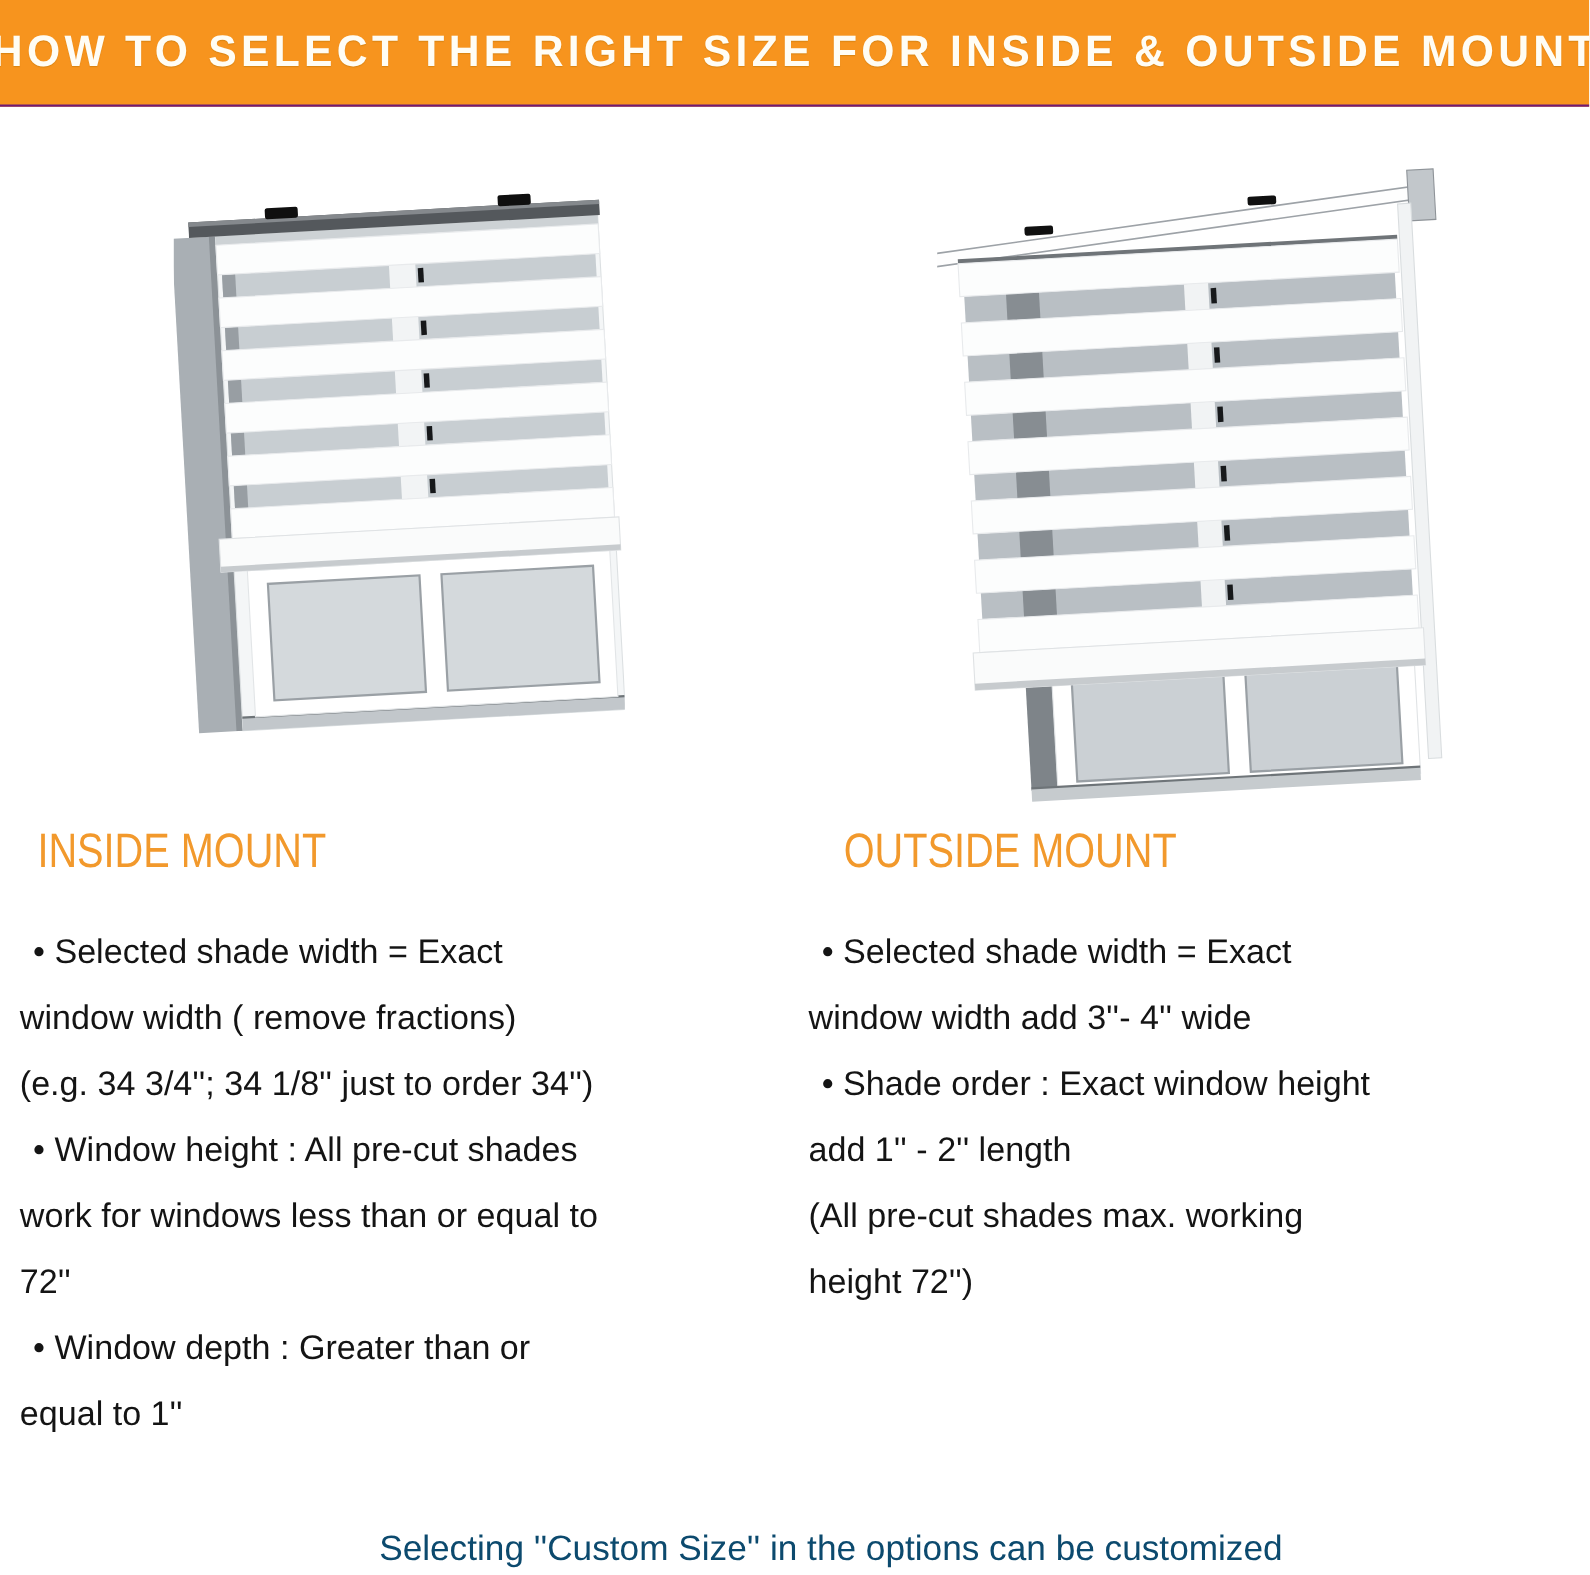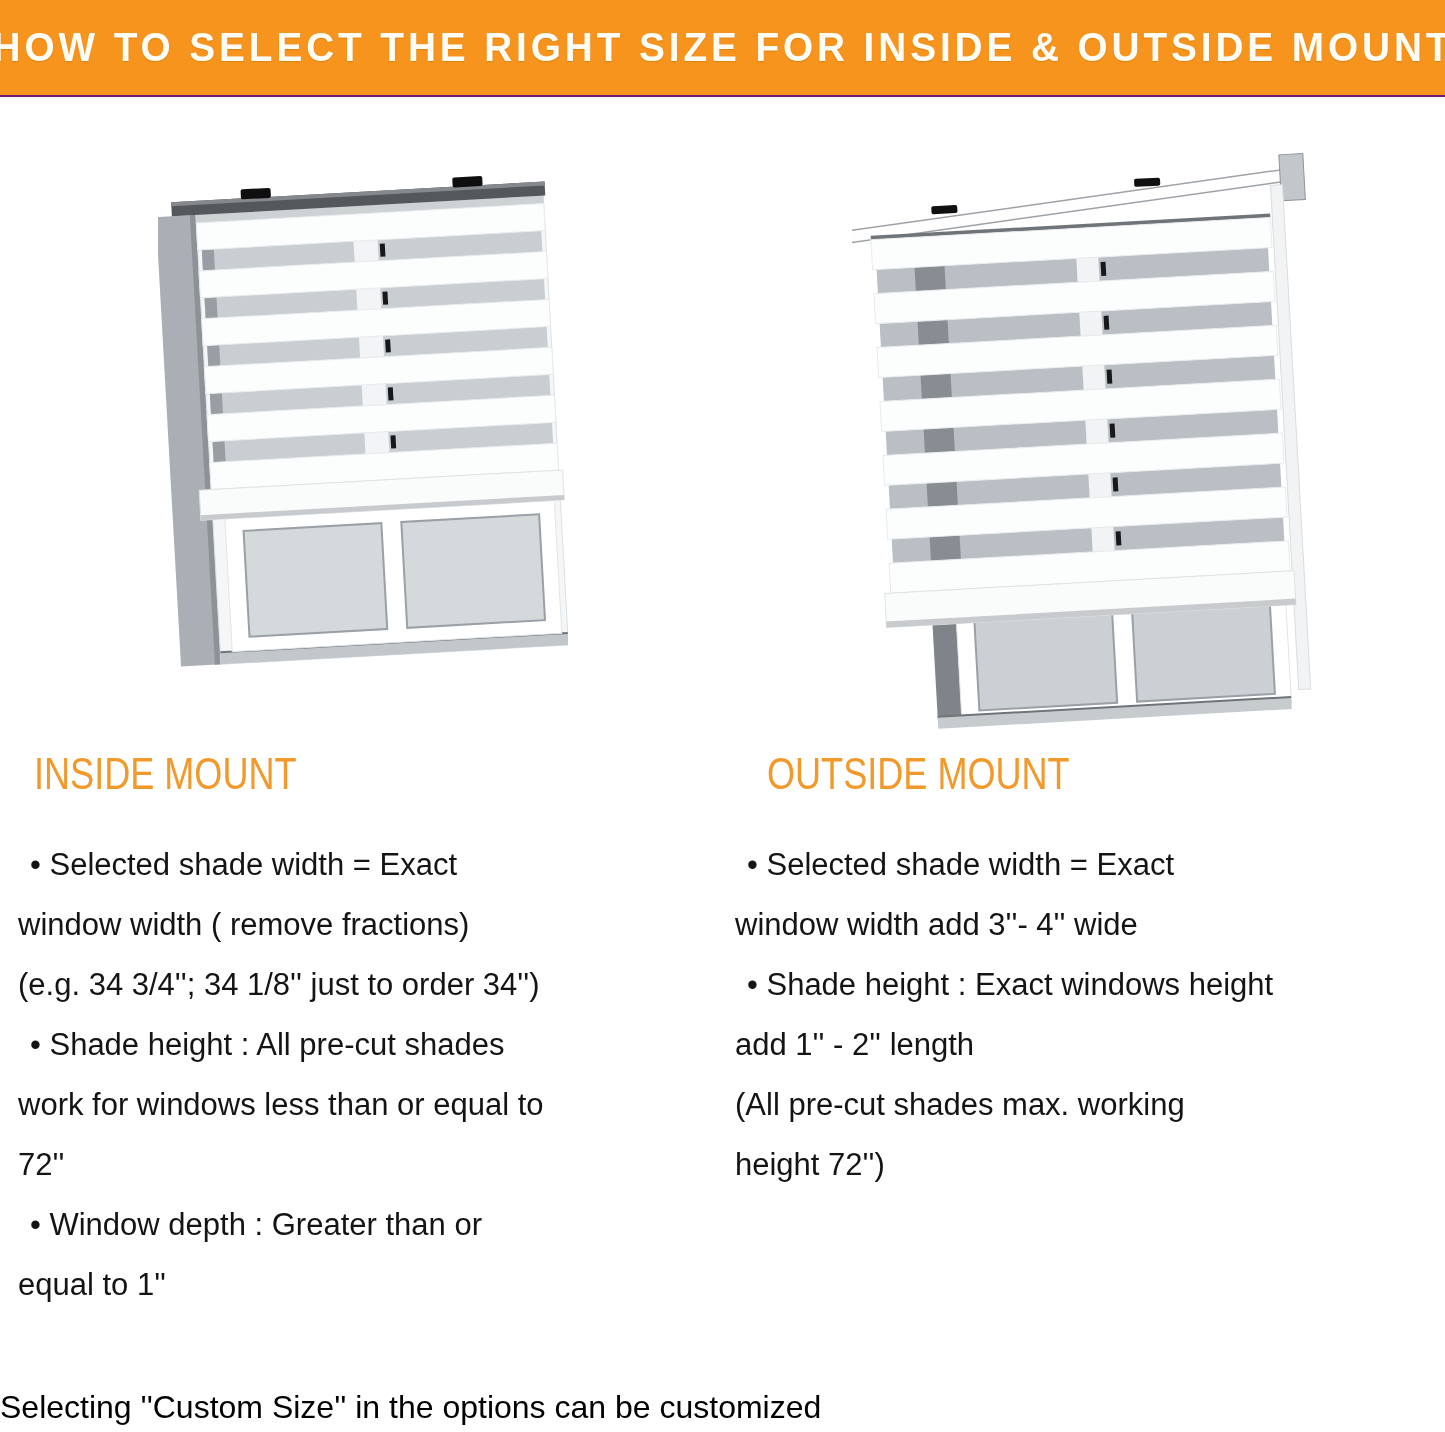--- a/index.html
+++ b/index.html
@@ -31,22 +31,22 @@
   #heading-inside{left:34px;}
   #heading-outside{left:767px;}
   
   .spec-col{position:absolute;top:835px;font-size:31px;line-height:60px;color:#141414;}
   #specs-inside{left:18px;width:700px;}
   #specs-outside{left:735px;width:700px;}
   .spec-line{white-space:nowrap;}
   .spec-line.bullet{padding-left:12px;}
   
   .footer-note{
-    position:absolute;left:0;top:1386px;width:1166px;text-align:left;
-    font-size:32px;line-height:42px;color:#000000;white-space:nowrap;
+    position:absolute;left:0;top:1386px;width:1166px;text-align:right;
+    font-size:32px;line-height:42px;color:#0c4a6e;white-space:nowrap;
   }
 </style>
 </head>
 <body>
 
 <div id="page">
 
   <div class="banner">
     <div class="banner-title">HOW TO SELECT THE RIGHT SIZE FOR INSIDE &amp; OUTSIDE MOUNT</div>
   </div>
@@ -226,31 +226,31 @@
     <span class="squeeze">INSIDE MOUNT</span>
   </div>
   <div class="mount-heading" id="heading-outside">
     <span class="squeeze">OUTSIDE MOUNT</span>
   </div>
 
   <div class="spec-col" id="specs-inside">
     <div class="spec-line bullet">• Selected shade width = Exact</div>
     <div class="spec-line">window width ( remove fractions)</div>
     <div class="spec-line">(e.g. 34 3/4''; 34 1/8'' just to order 34'')</div>
-    <div class="spec-line bullet">• Shade height : All pre-cut shades</div>
+    <div class="spec-line bullet">• Window height : All pre-cut shades</div>
     <div class="spec-line">work for windows less than or equal to</div>
     <div class="spec-line">72''</div>
     <div class="spec-line bullet">• Window depth : Greater than or</div>
     <div class="spec-line">equal to 1''</div>
   </div>
 
   <div class="spec-col" id="specs-outside">
     <div class="spec-line bullet">• Selected shade width = Exact</div>
     <div class="spec-line">window width add 3''- 4'' wide</div>
-    <div class="spec-line bullet">• Shade height : Exact windows height</div>
+    <div class="spec-line bullet">• Shade order : Exact window height</div>
     <div class="spec-line">add 1'' - 2'' length</div>
     <div class="spec-line">(All pre-cut shades max. working</div>
     <div class="spec-line">height 72'')</div>
   </div>
 
   <div class="footer-note">Selecting ''Custom Size'' in the options can be customized</div>
 
 </div>
 
 </body></html>

